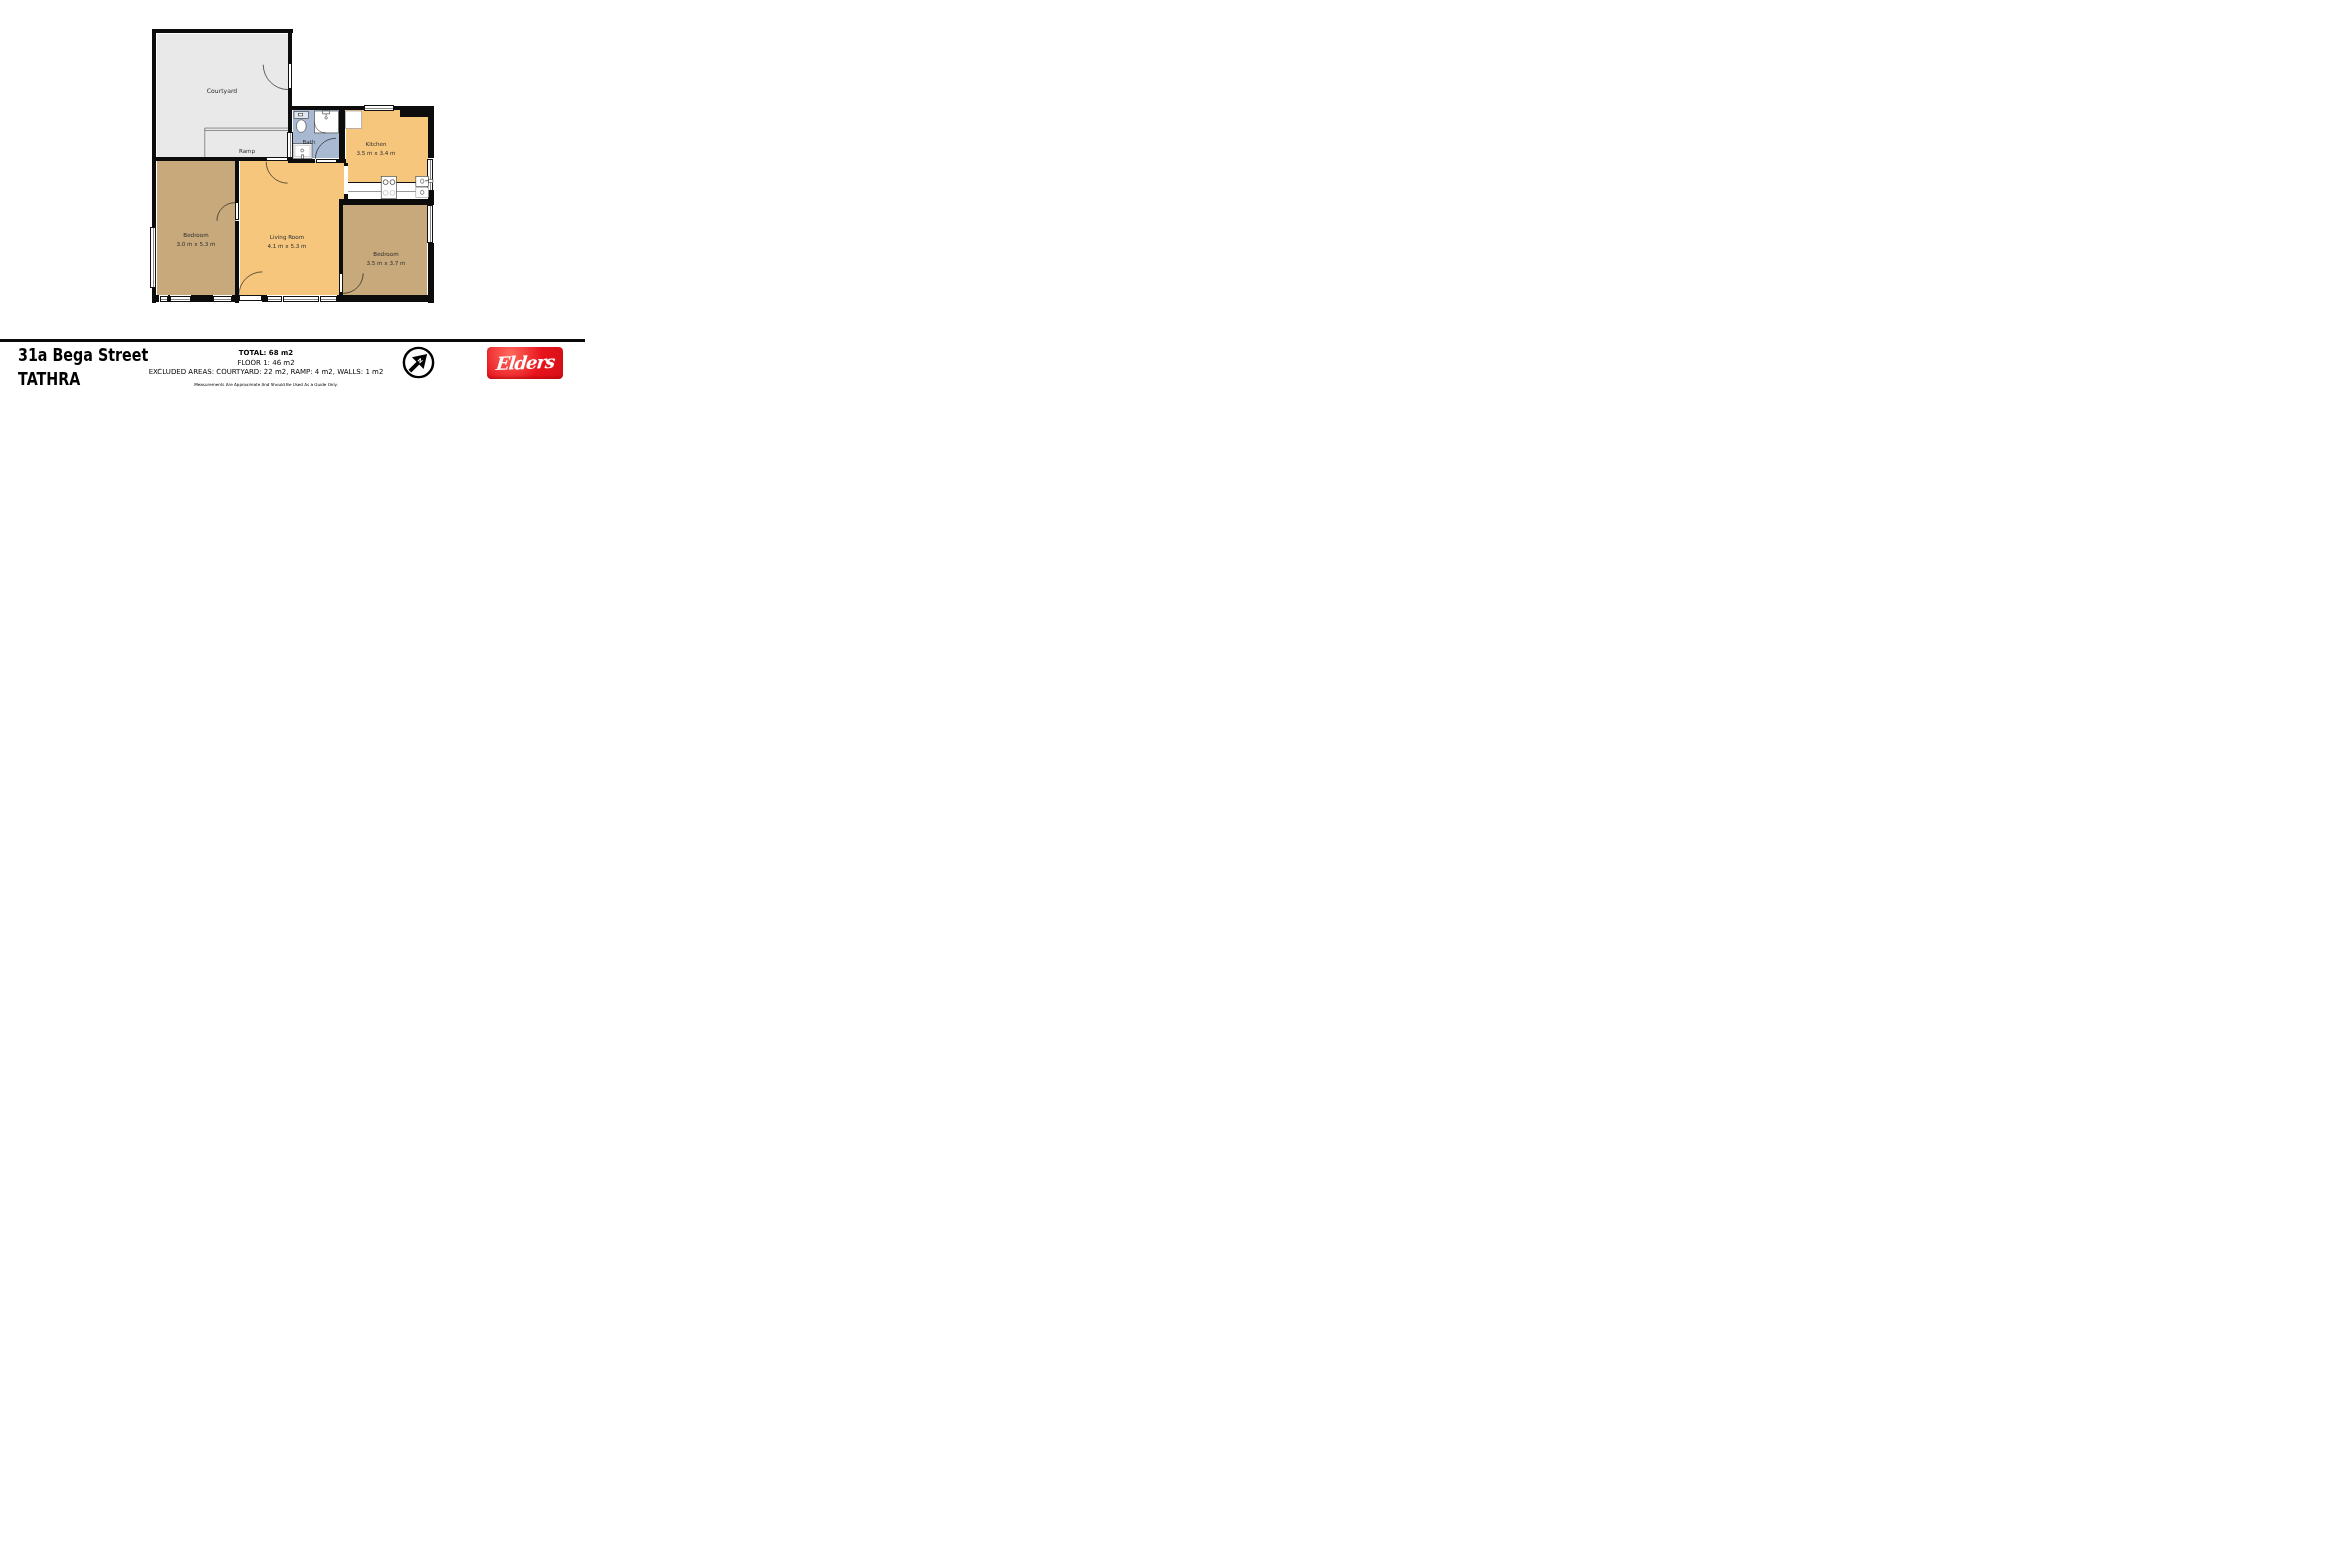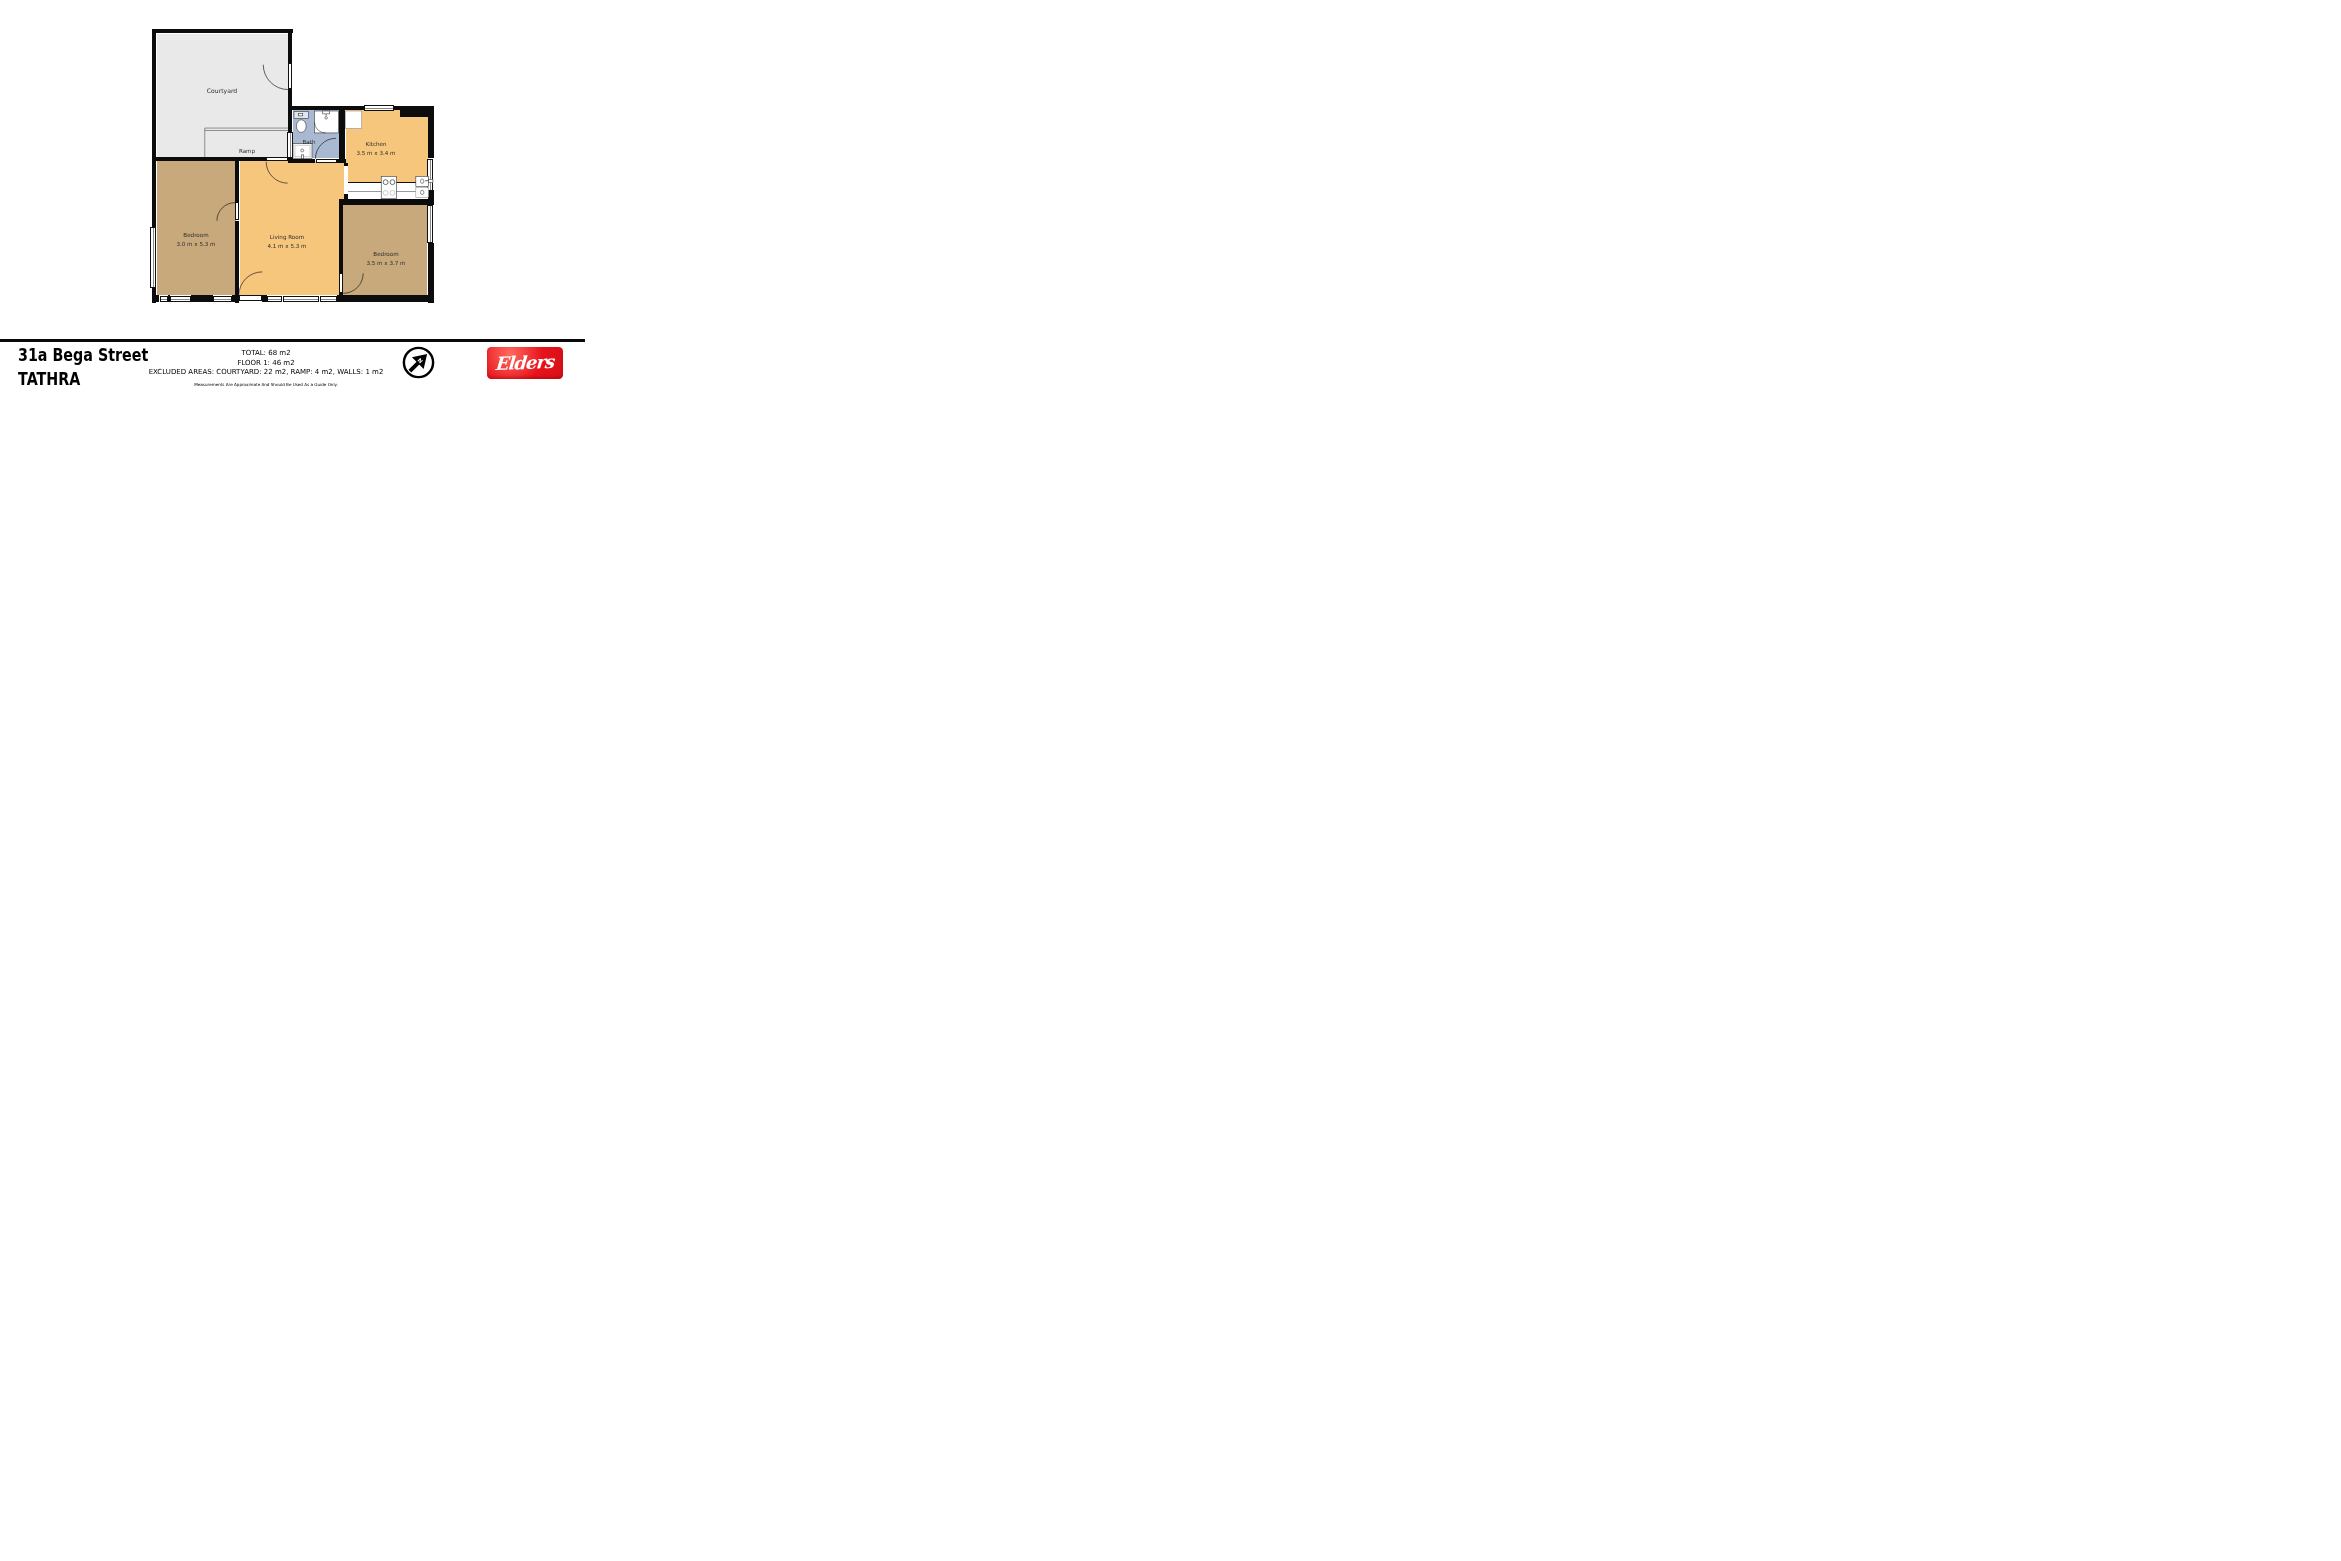--- a/index.html
+++ b/index.html
@@ -22,21 +22,21 @@
   .mull{position:absolute;background:#fff;border-left:0.5px solid #111;border-right:0.5px solid #111;box-sizing:border-box;}
   svg.overlay{position:absolute;left:0;top:0;pointer-events:none;}
   .label{position:absolute;transform:translate(-50%,-50%);text-align:center;
          font-size:5.6px;color:#2e2e2e;line-height:1.55;white-space:nowrap;}
   .label.big{font-size:6.1px;}
   
   #divider{position:absolute;left:0;top:339px;width:585px;height:2.9px;background:#0a0a0a;}
   #address{position:absolute;left:17.6px;top:343px;font-weight:700;font-size:17px;line-height:1.42;
            color:#000;transform:scaleX(0.84);transform-origin:left top;white-space:nowrap;}
   #summary{position:absolute;left:144px;top:349px;width:244px;text-align:center;color:#000;}
-  #summary .s-total{font-weight:400;font-size:7px;line-height:9.8px;}
+  #summary .s-total{font-weight:700;font-size:7px;line-height:9.8px;}
   #summary .s-floor{font-size:7px;line-height:8.8px;}
   #summary .s-excl{font-size:7px;line-height:8.8px;white-space:nowrap;}
   #summary .s-disc{font-size:4.1px;margin-top:5.4px;}
   #northsvg{position:absolute;left:400px;top:344px;}
   #elders{position:absolute;left:487px;top:347px;width:76px;height:32px;border-radius:4.4px;
           background:radial-gradient(circle at 30% 22%,#ff6a5e 0%,var(--c-logo_red,#e8131c) 55%,#d60f16 100%);
           display:flex;align-items:center;justify-content:center;box-shadow:inset 0 -2px 2.9px rgba(120,0,0,.35);}
   #elders span{font-family:"DejaVu Serif","Liberation Serif",serif;font-style:italic;font-weight:700;
           font-size:18px;color:#fff;transform:rotate(-2deg) skewX(-8deg);letter-spacing:-1px;padding-bottom:2px;}
 </style>

